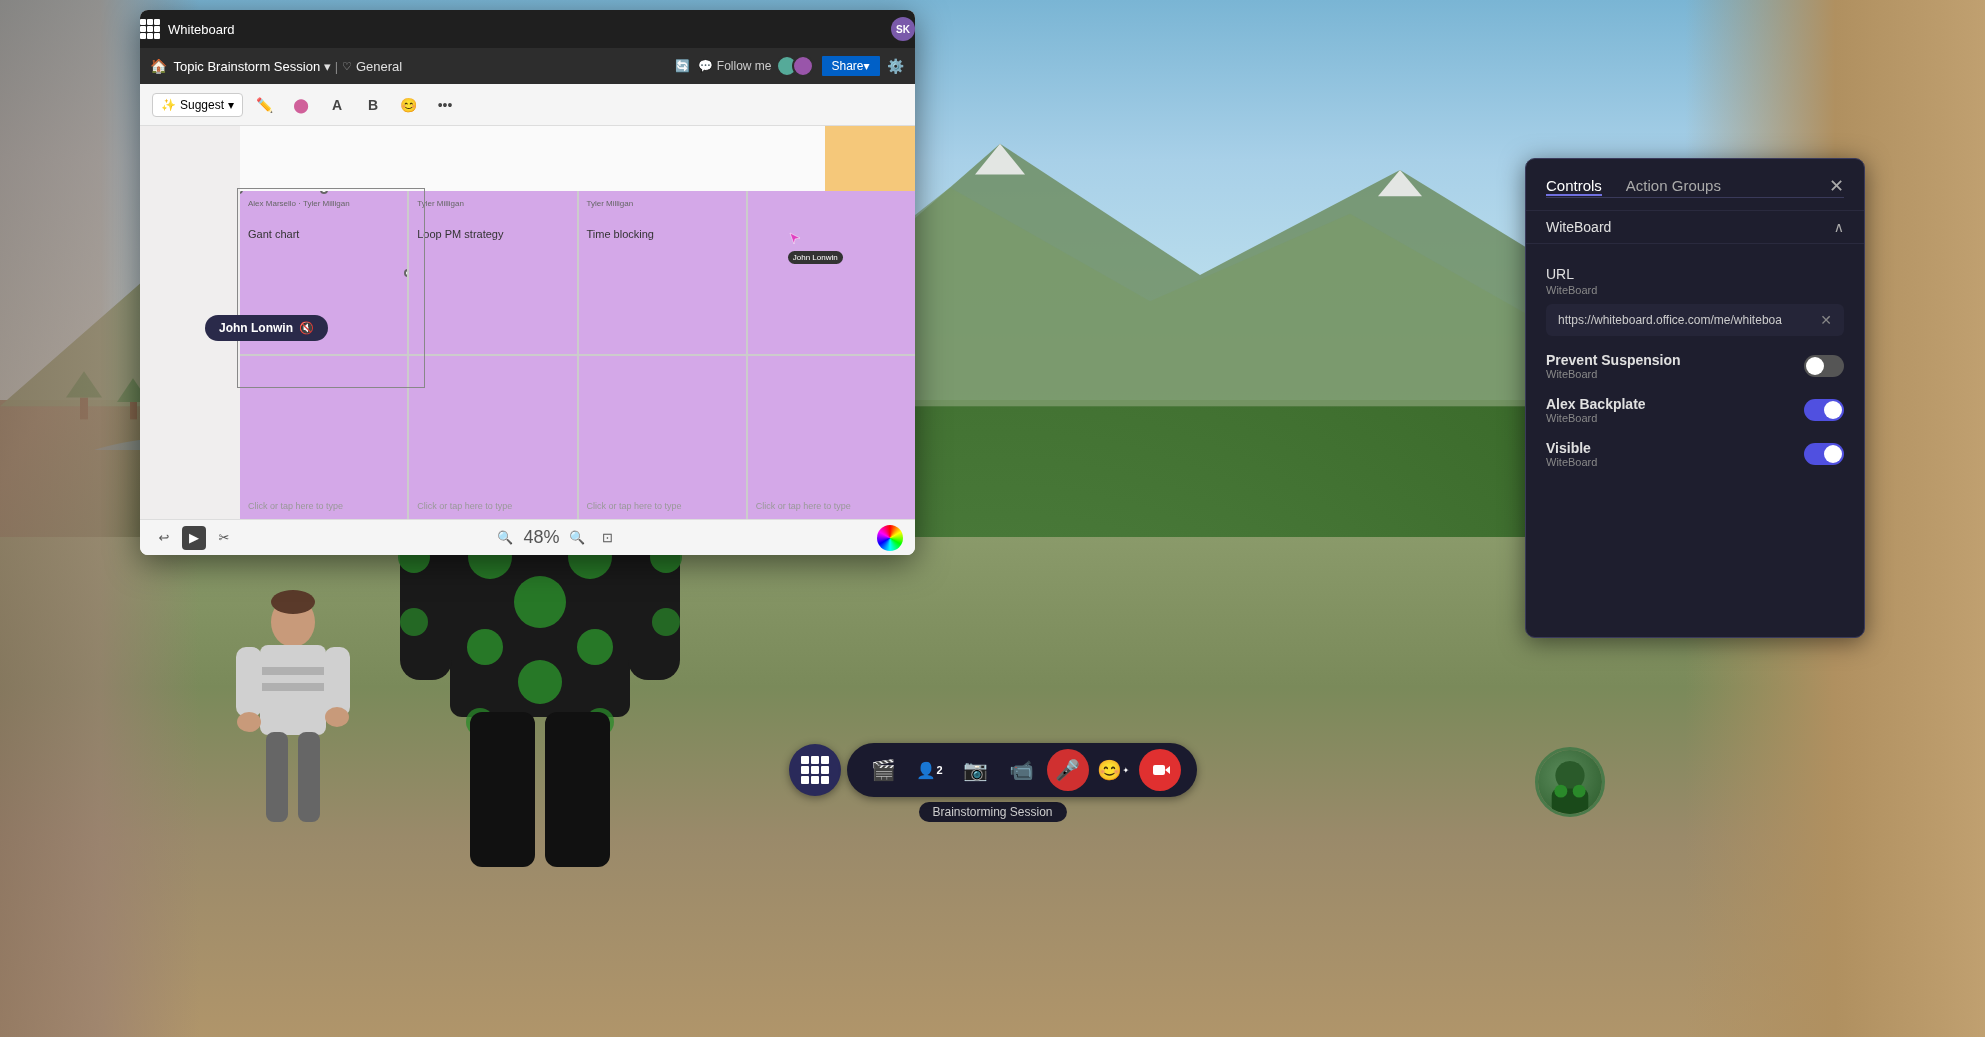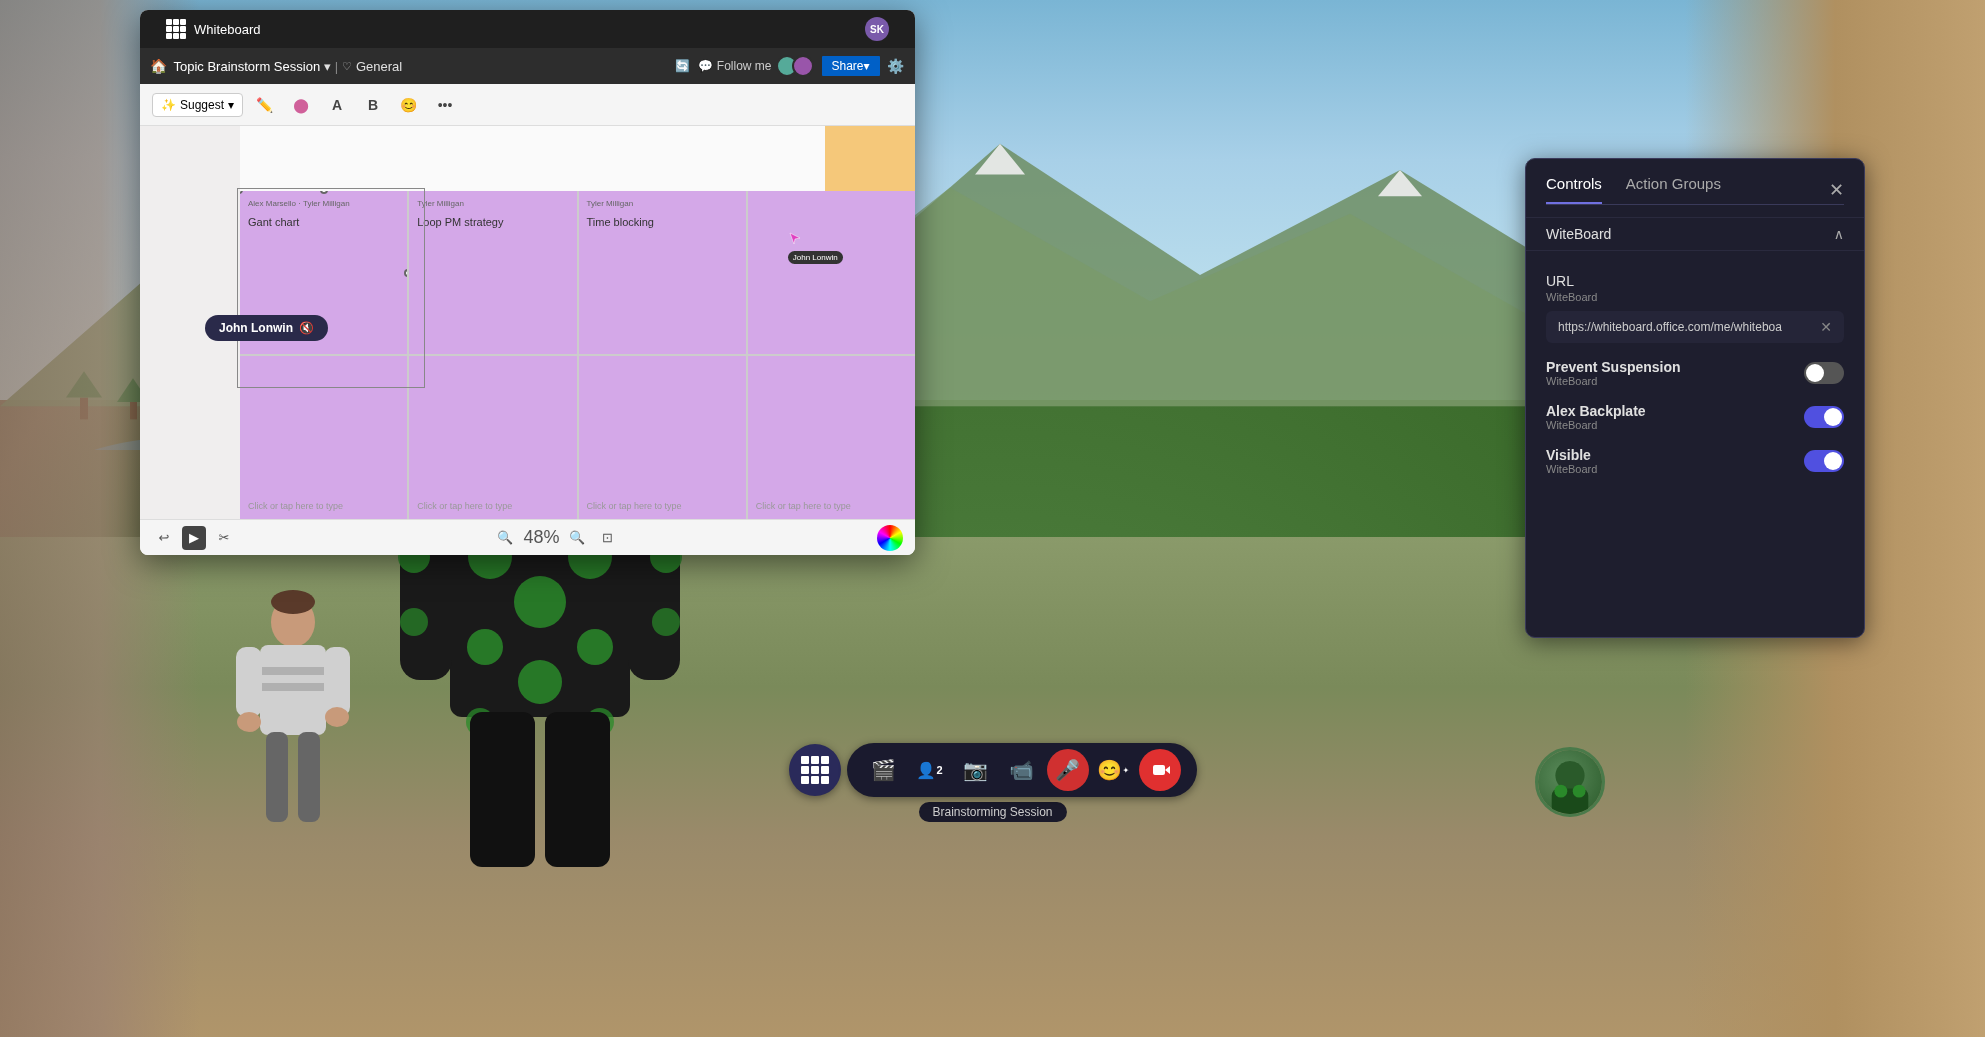--- a/index.html
+++ b/index.html
@@ -62,21 +62,21 @@
       overflow: hidden;
       display: flex;
       flex-direction: column;
     }
 
     .wb-titlebar {
       background: #1f1f1f;
       height: 38px;
       display: flex;
       align-items: center;
-      padding: 0 26px;
+      padding: 0 0;
       gap: 8px;
       flex-shrink: 0;
     }
 
     .wb-apps-icon {
       width: 20px;
       height: 20px;
       display: grid;
       grid-template-columns: repeat(3,6px);
       grid-template-rows: repeat(3,6px);
@@ -249,21 +249,21 @@
     .wb-sticky {
       background: #d4a8e8;
       padding: 8px;
       position: relative;
       overflow: hidden;
     }
 
     .wb-sticky-label {
       font-size: 8px;
       color: #666;
-      margin-bottom: 8px;
+      margin-bottom: 20px;
     }
 
     .wb-sticky-content {
       font-size: 11px;
       color: #333;
       font-weight: 500;
     }
 
     .wb-sticky-placeholder {
       font-size: 9px;
@@ -360,21 +360,20 @@
       display: flex;
       align-items: center;
       padding: 16px 20px 0;
       gap: 0;
       flex-shrink: 0;
     }
 
     .panel-tab {
       font-size: 15px;
       color: #aaa;
-      padding-bottom: 10px;
       margin-right: 24px;
       cursor: pointer;
       border-bottom: 2px solid transparent;
     }
 
     .panel-tab.active {
       color: #fff;
       border-bottom: 2px solid #7070e0;
     }
 

